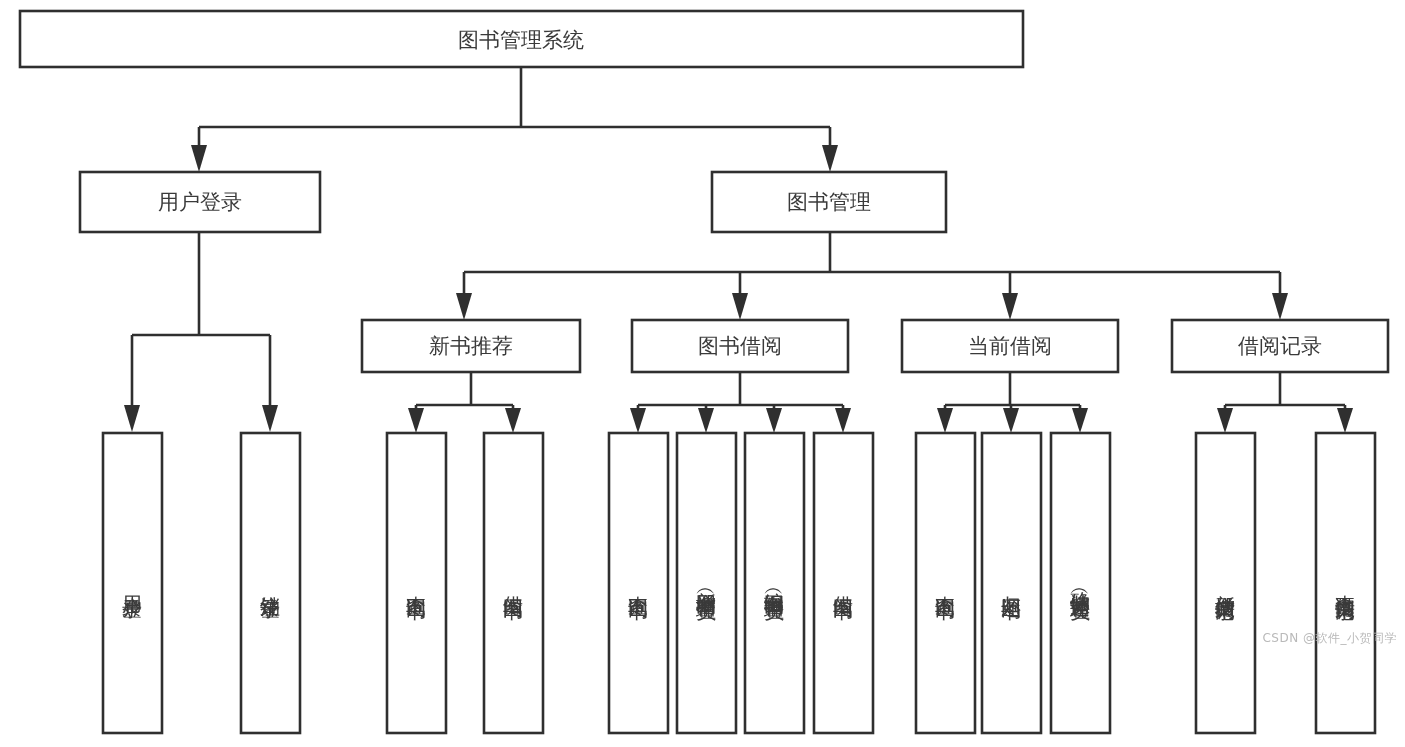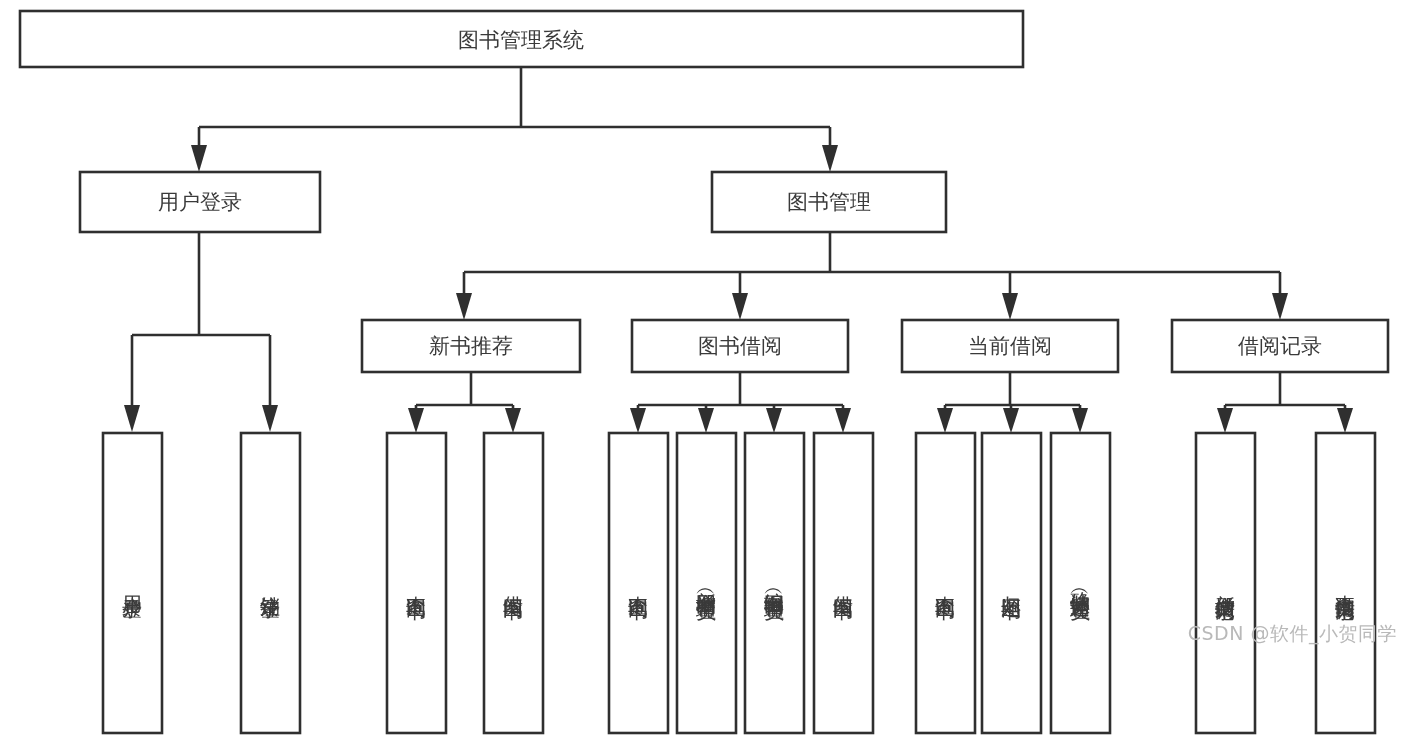--- a/index.html
+++ b/index.html
@@ -64,21 +64,21 @@
     white-space: nowrap;
     pointer-events: none;
     user-select: none;
   }
   .watermark {
     position: absolute;
     right: 8px;
     bottom: 6px;
     color: #b9b9b9;
     font-family: "DejaVu Sans", "Liberation Sans", sans-serif;
-    font-size: 19px;
+    font-size: 12px;
     letter-spacing: 0.5px;
     white-space: nowrap;
   }
 </style>
 </head>
 <body>
 
 <div id="diagram-root">
 
   <svg class="flow" viewBox="0 0 1405 747">

